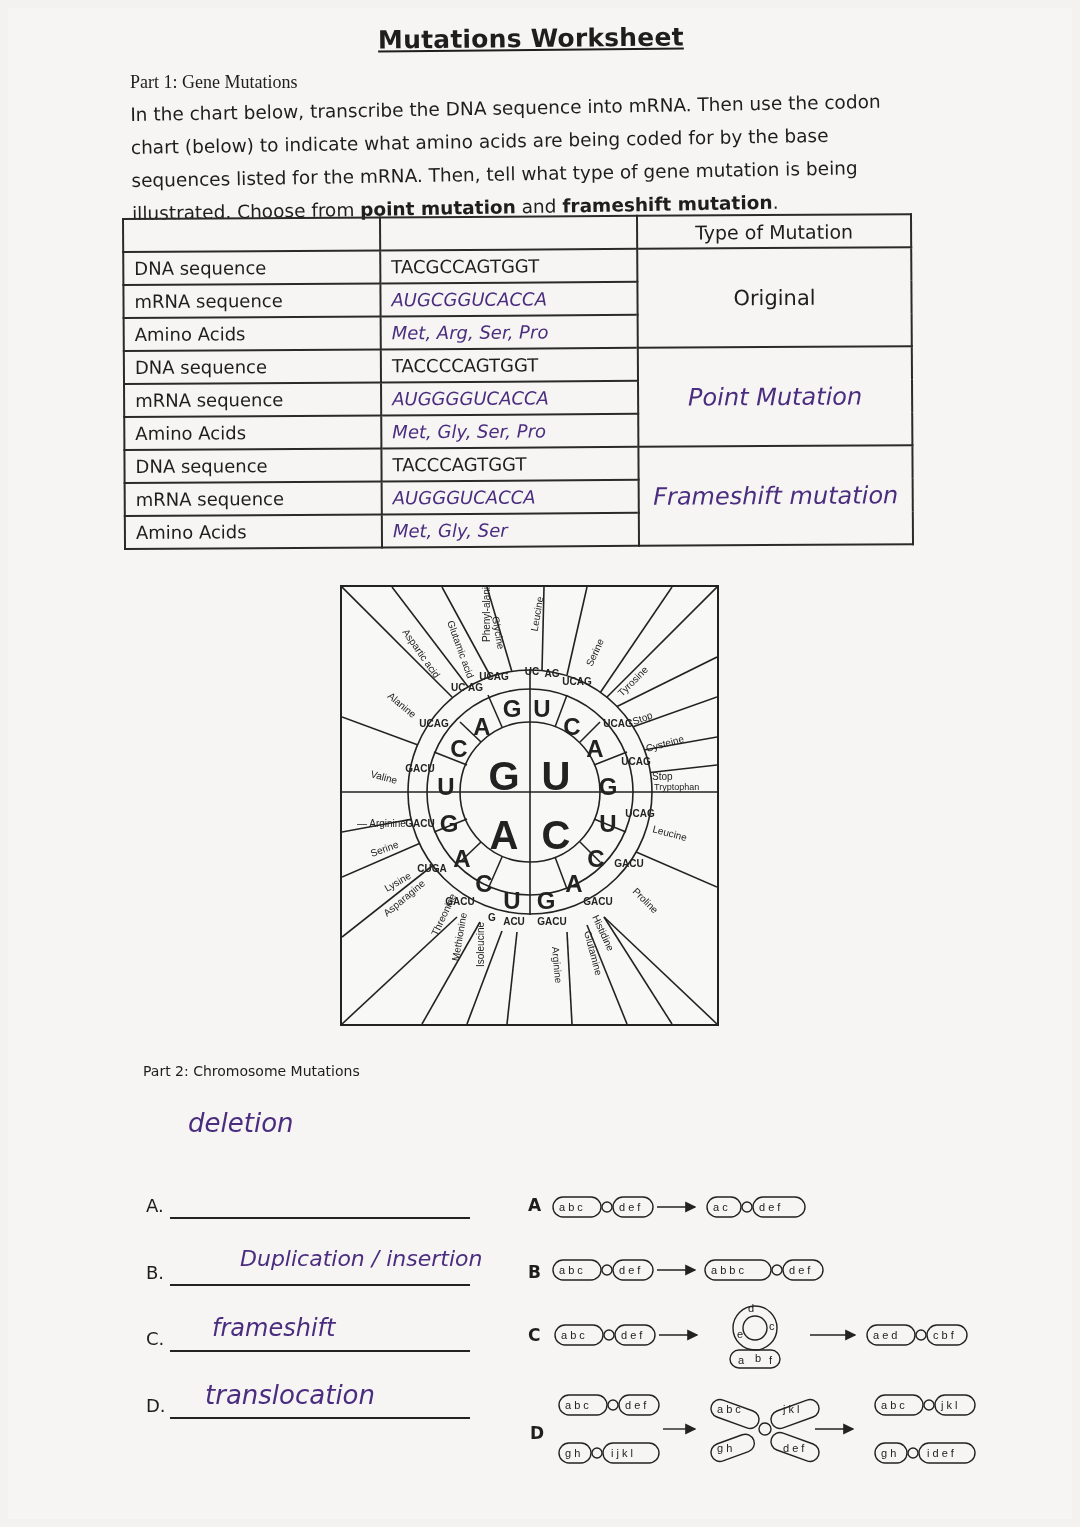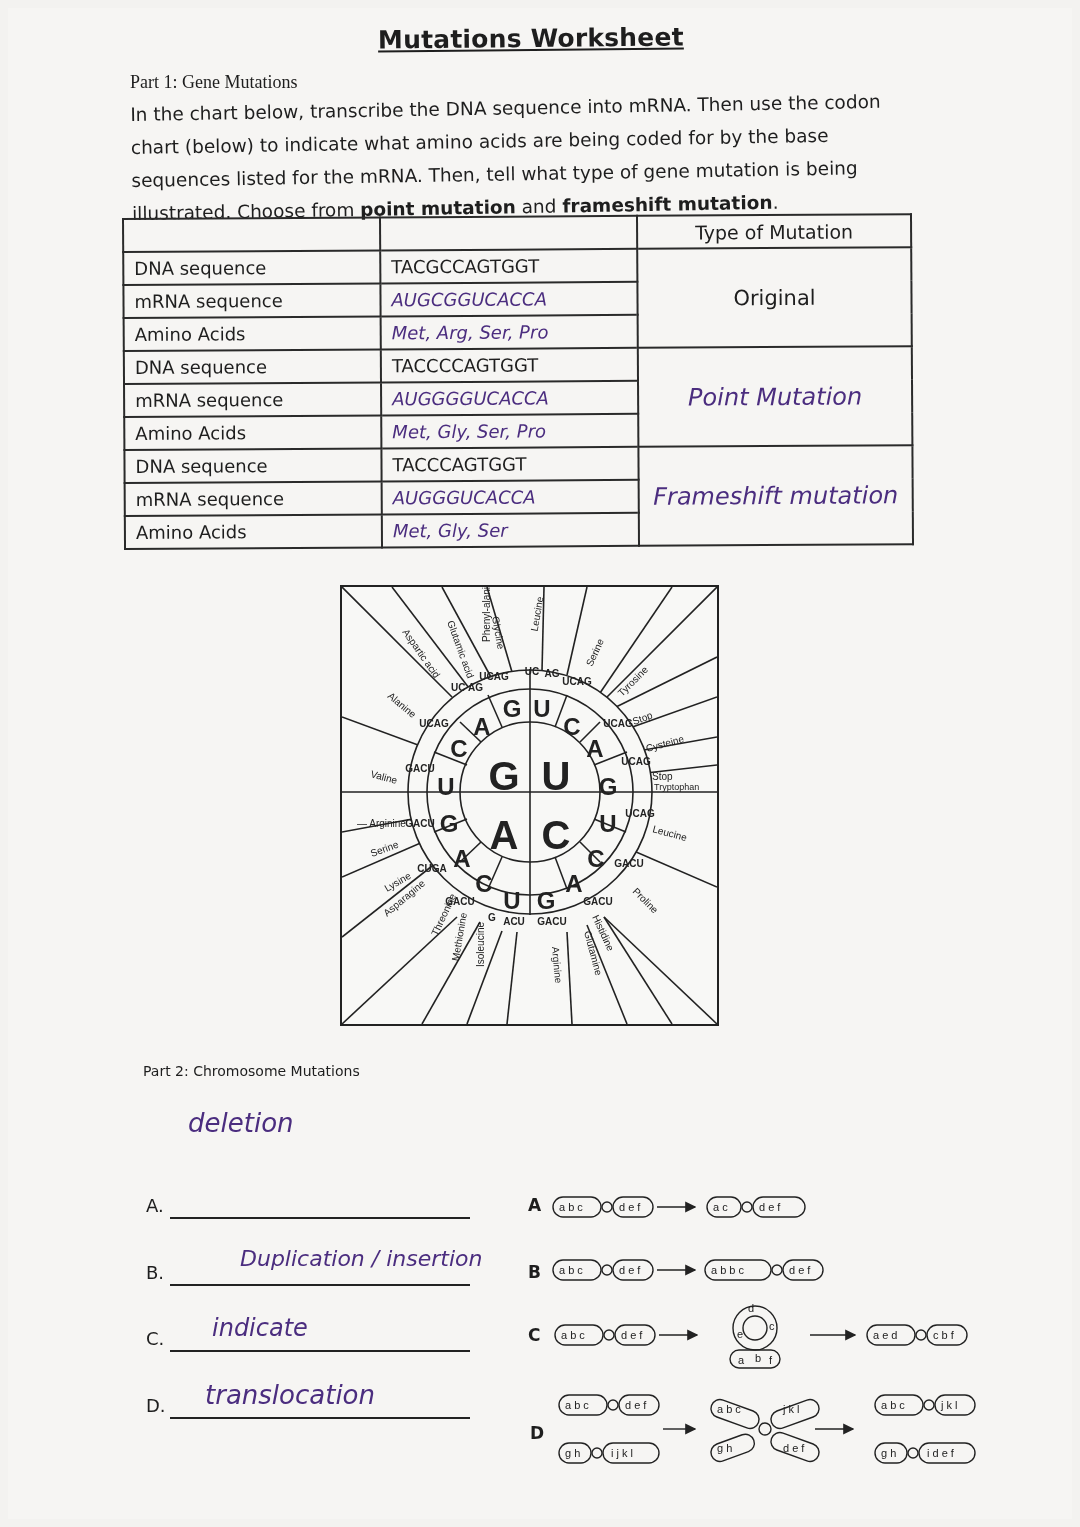--- a/index.html
+++ b/index.html
@@ -224,21 +224,21 @@
 <div class="ans-row" style="top:1195px;">A.</div>
 <div class="ans-line" style="top:1195px;height:22px;"></div>
 <div class="ans-text hand" style="left:188px;top:1108px;">deletion</div>
 
 <div class="ans-row" style="top:1262px;">B.</div>
 <div class="ans-line" style="top:1262px;height:22px;"></div>
 <div class="ans-text hand" style="left:196px;top:1246px;font-size:22px;margin-left:44px;">Duplication / insertion</div>
 
 <div class="ans-row" style="top:1328px;">C.</div>
 <div class="ans-line" style="top:1328px;height:22px;"></div>
-<div class="ans-text hand" style="left:212px;top:1314px;font-size:24px;">indicate</div>
+<div class="ans-text hand" style="left:212px;top:1314px;font-size:24px;">frameshift</div>
 
 <div class="ans-row" style="top:1395px;">D.</div>
 <div class="ans-line" style="top:1395px;height:22px;"></div>
 <div class="ans-text hand" style="left:205px;top:1380px;font-size:26px;">translocation</div>
 
 <div class="diag-label" style="left:528px;top:1195px;">A</div>
 <div class="diag-label" style="left:528px;top:1262px;">B</div>
 <div class="diag-label" style="left:528px;top:1325px;">C</div>
 <div class="diag-label" style="left:530px;top:1423px;">D</div>
 

